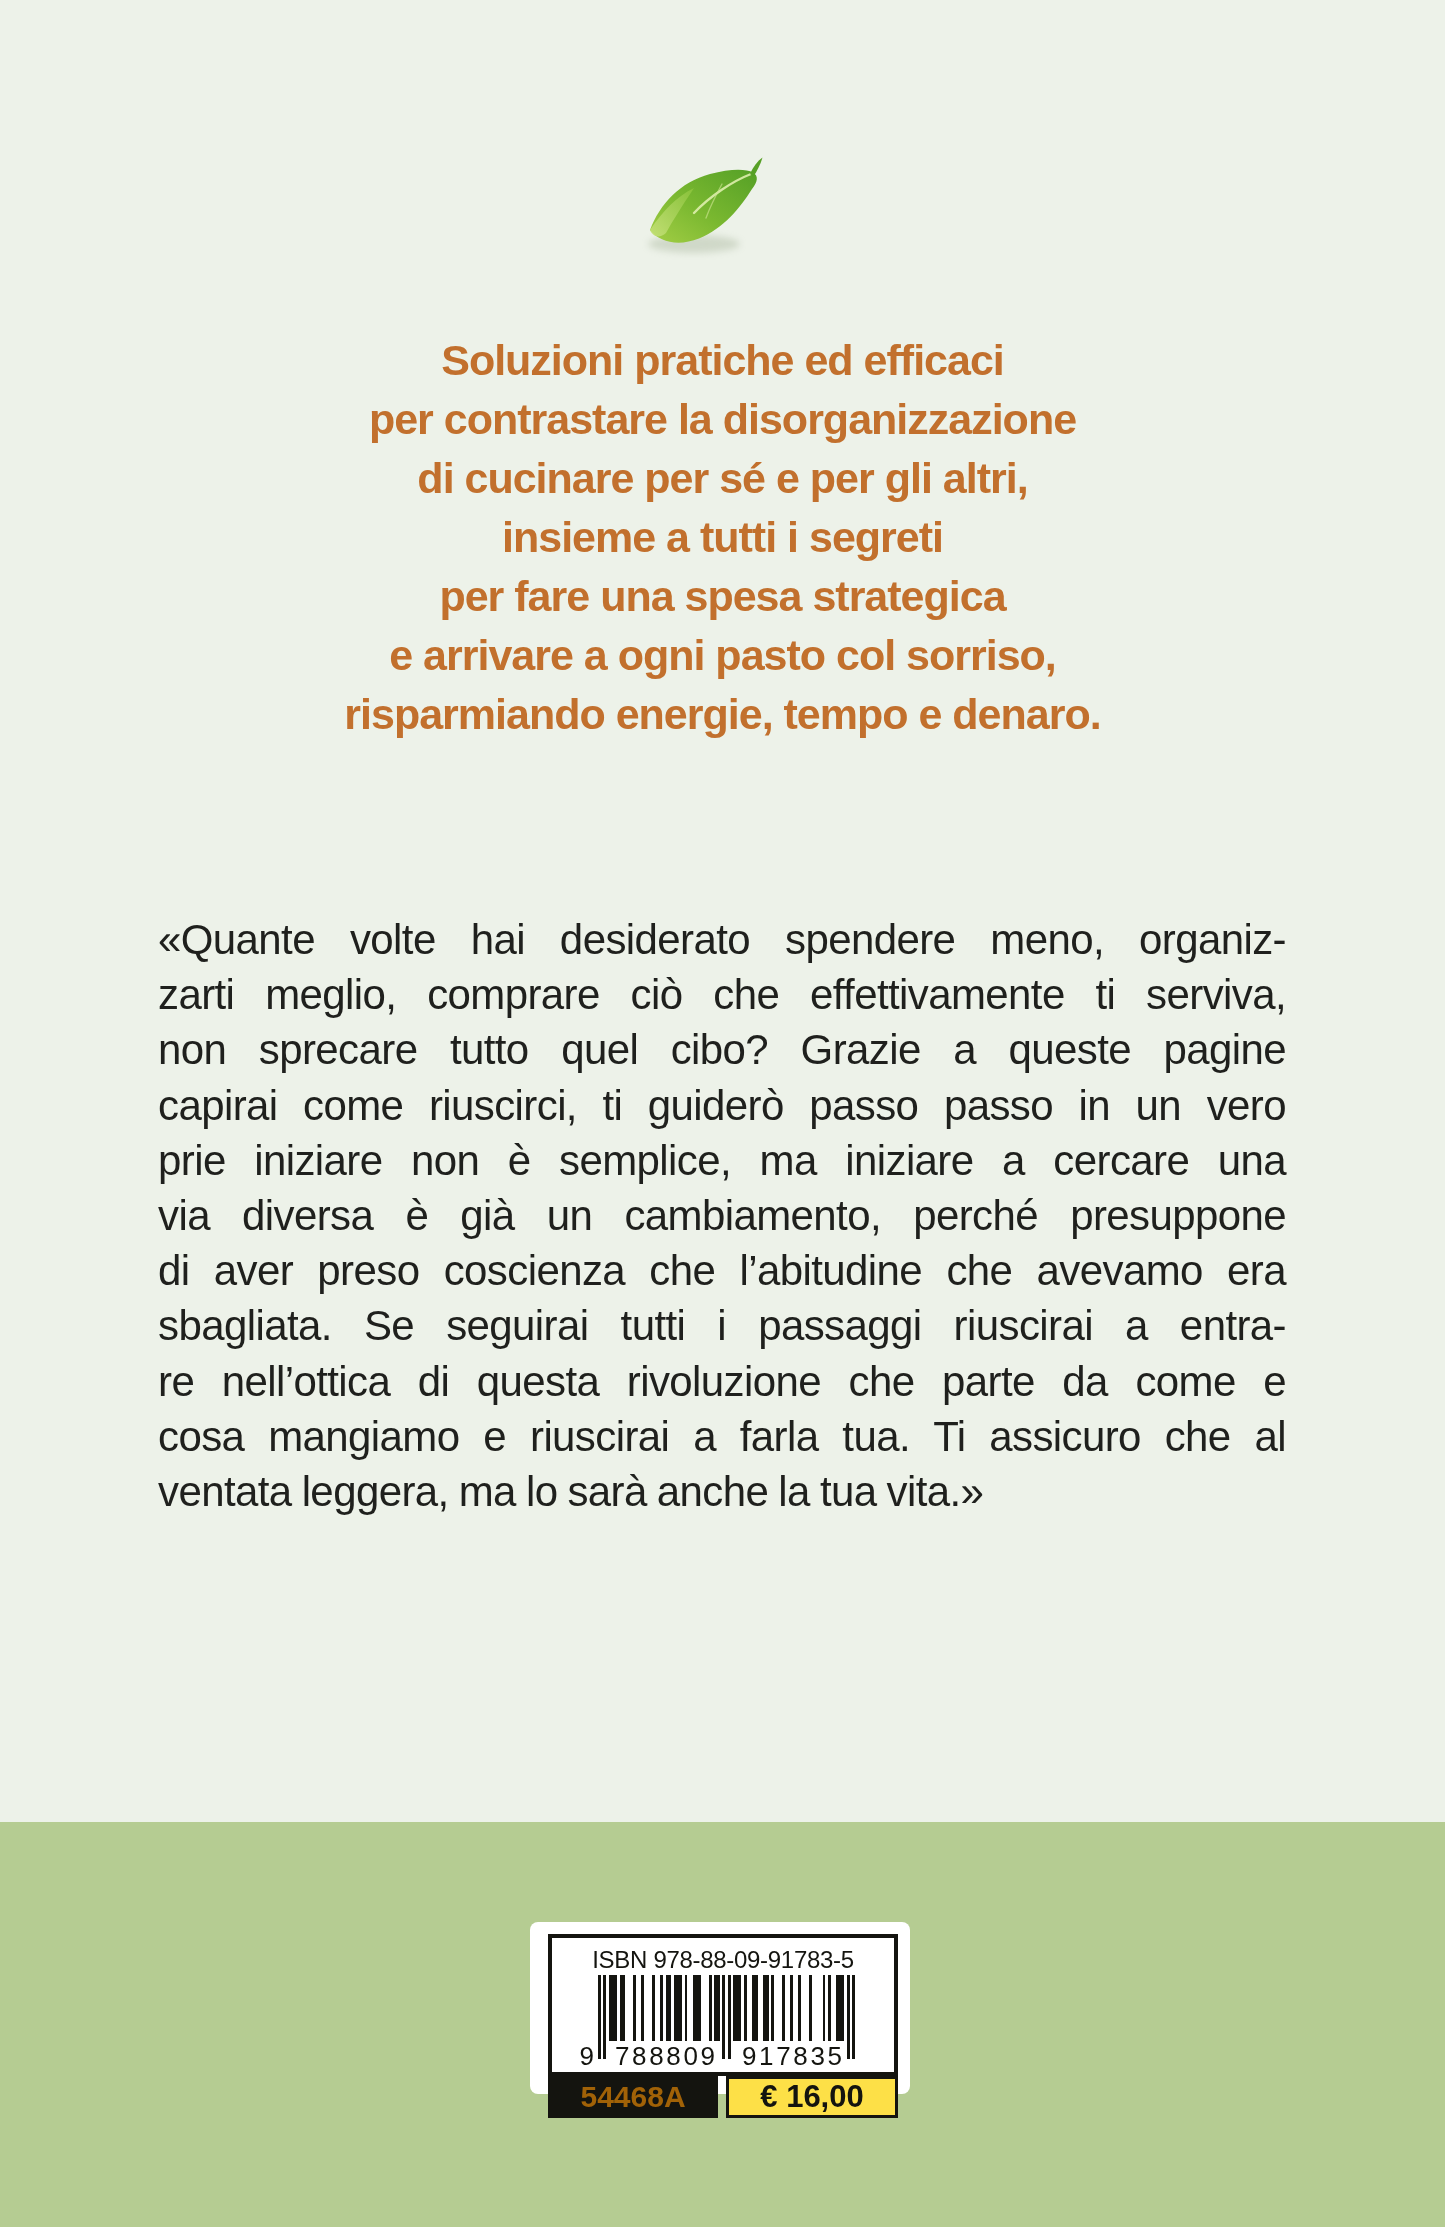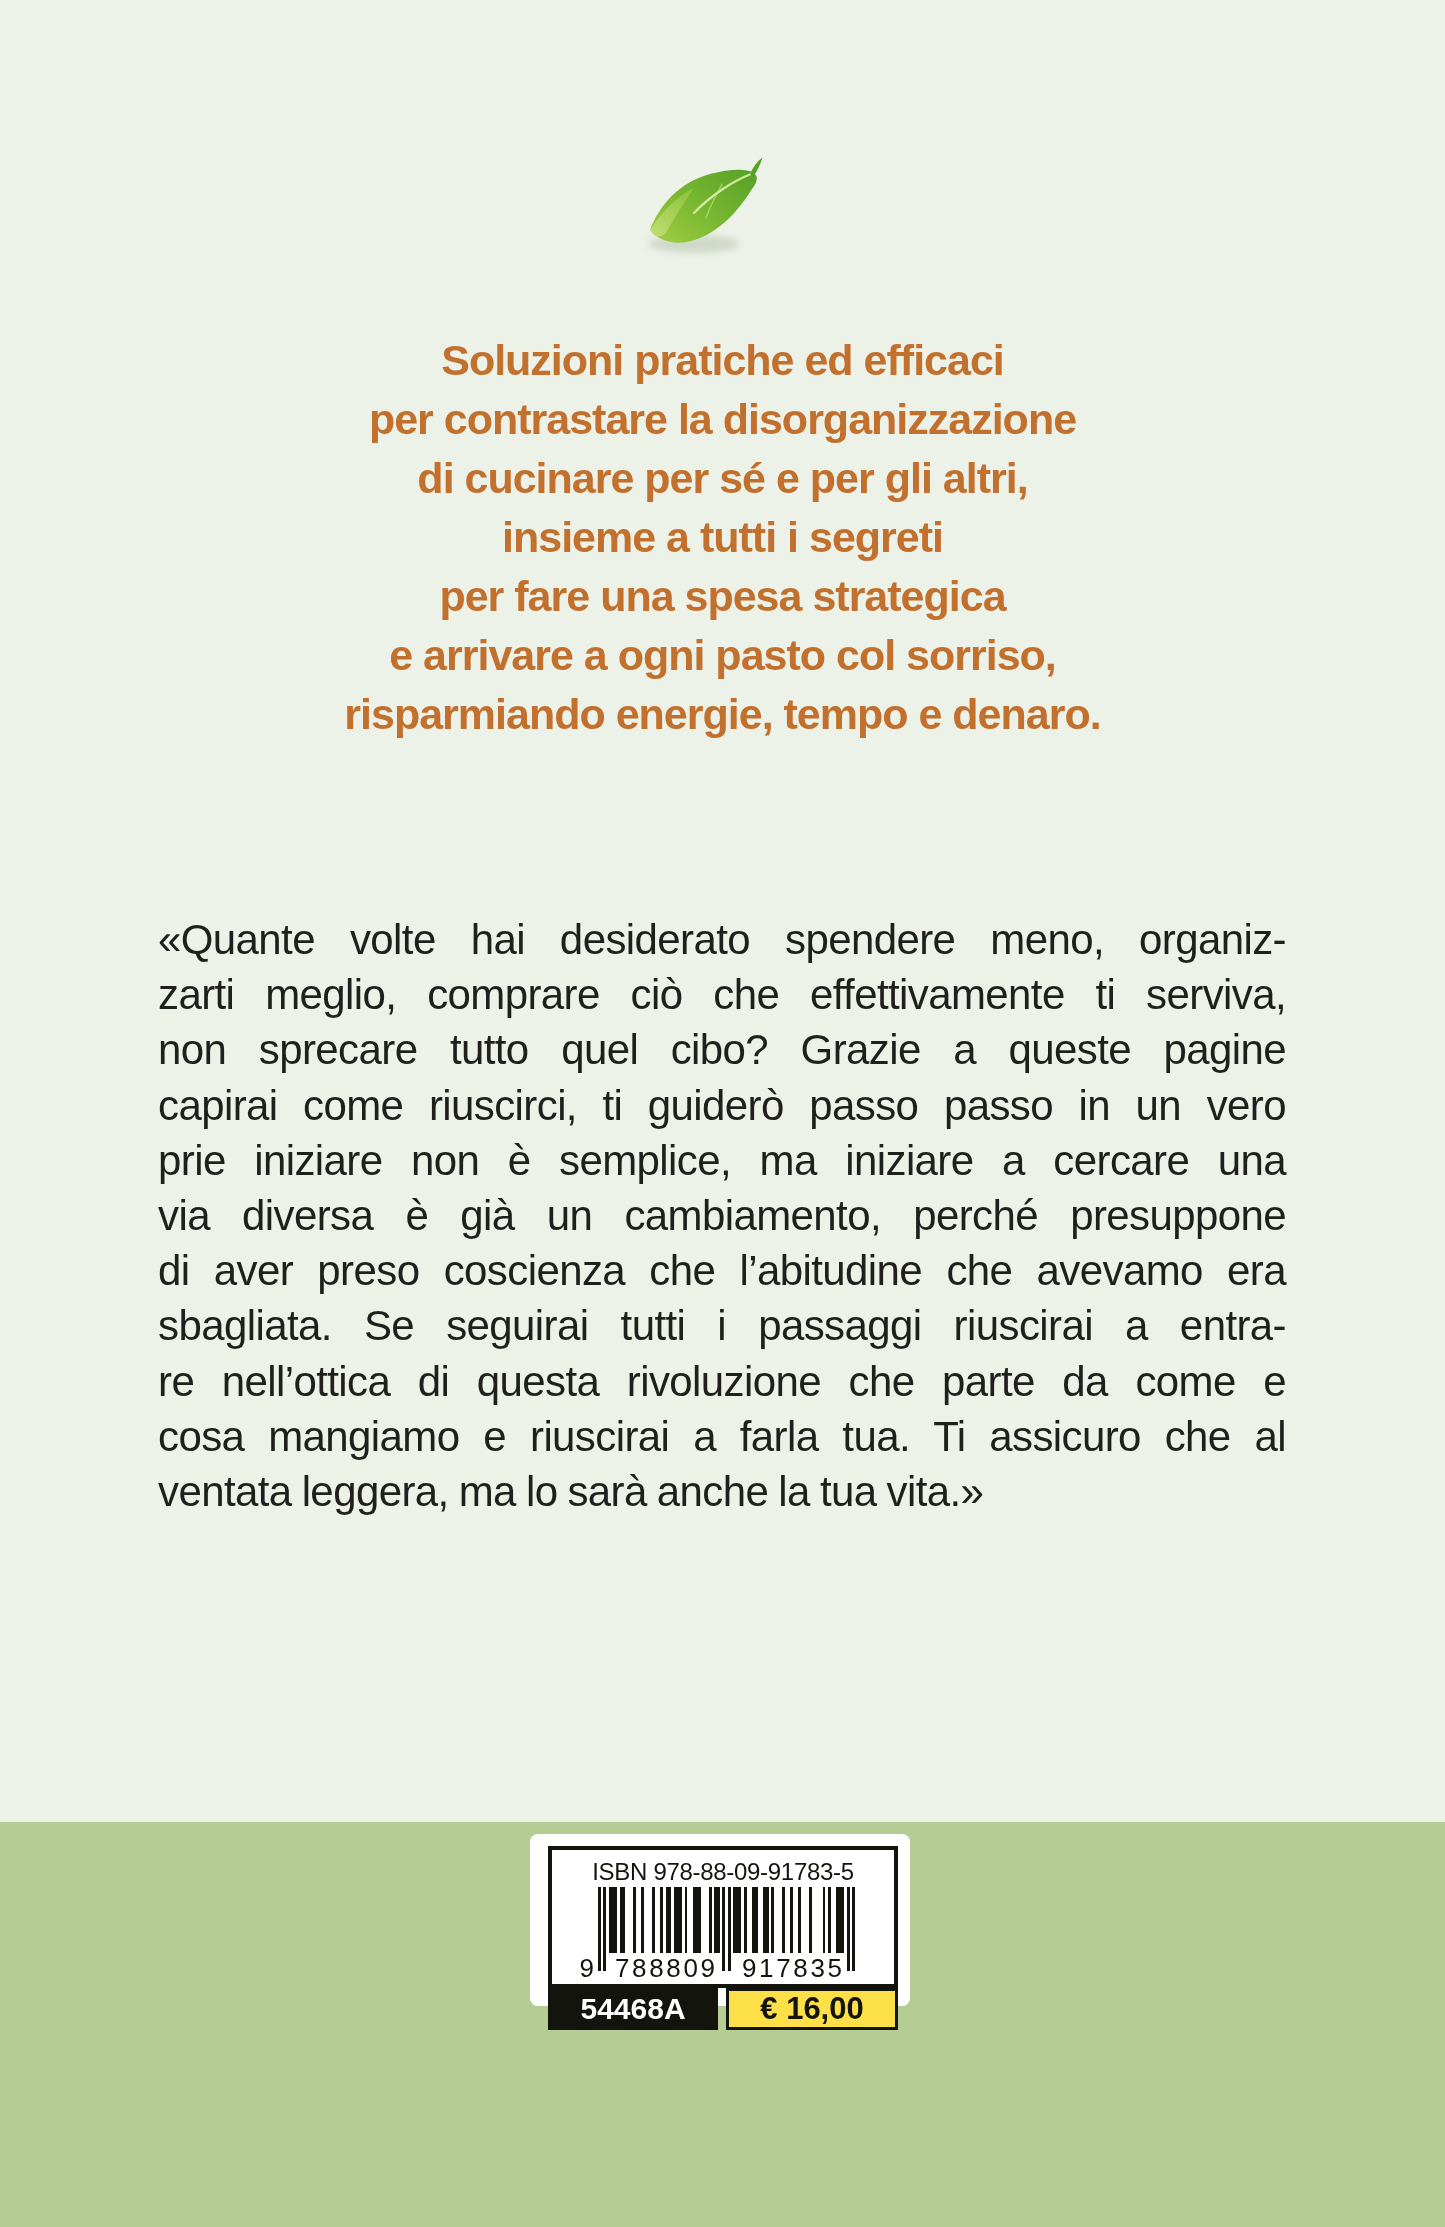--- a/index.html
+++ b/index.html
@@ -53,21 +53,21 @@
   }
   .quote-line {
     text-align: justify;
     text-align-last: justify;
   }
   .quote-line:last-child { text-align-last: left; }
 
   
   .plate {
     position: absolute;
-    left: 530px; top: 1834px;
+    left: 530px; top: 1922px;
     width: 380px; height: 172px;
     background: #ffffff;
     border-radius: 8px;
   }
   .bc-box {
     position: absolute;
     left: 18px; top: 12px;
     width: 350px; height: 142px;
     box-sizing: border-box;
     border: 4px solid #14140f;
@@ -90,21 +90,21 @@
   .label-row {
     position: absolute;
     left: 18px; top: 154px;
     width: 350px; height: 42px;
   }
   .code-cell {
     position: absolute;
     left: 0; top: 0;
     width: 170px; height: 42px;
     background: #14140f;
-    color: #ffffff;
+    color: #a16207;
     font-weight: bold;
     font-size: 30px;
     display: flex; align-items: center; justify-content: center;
   }
   .price-cell {
     position: absolute;
     left: 178px; top: 0;
     width: 172px; height: 42px;
     box-sizing: border-box;
     background: #fde047;

